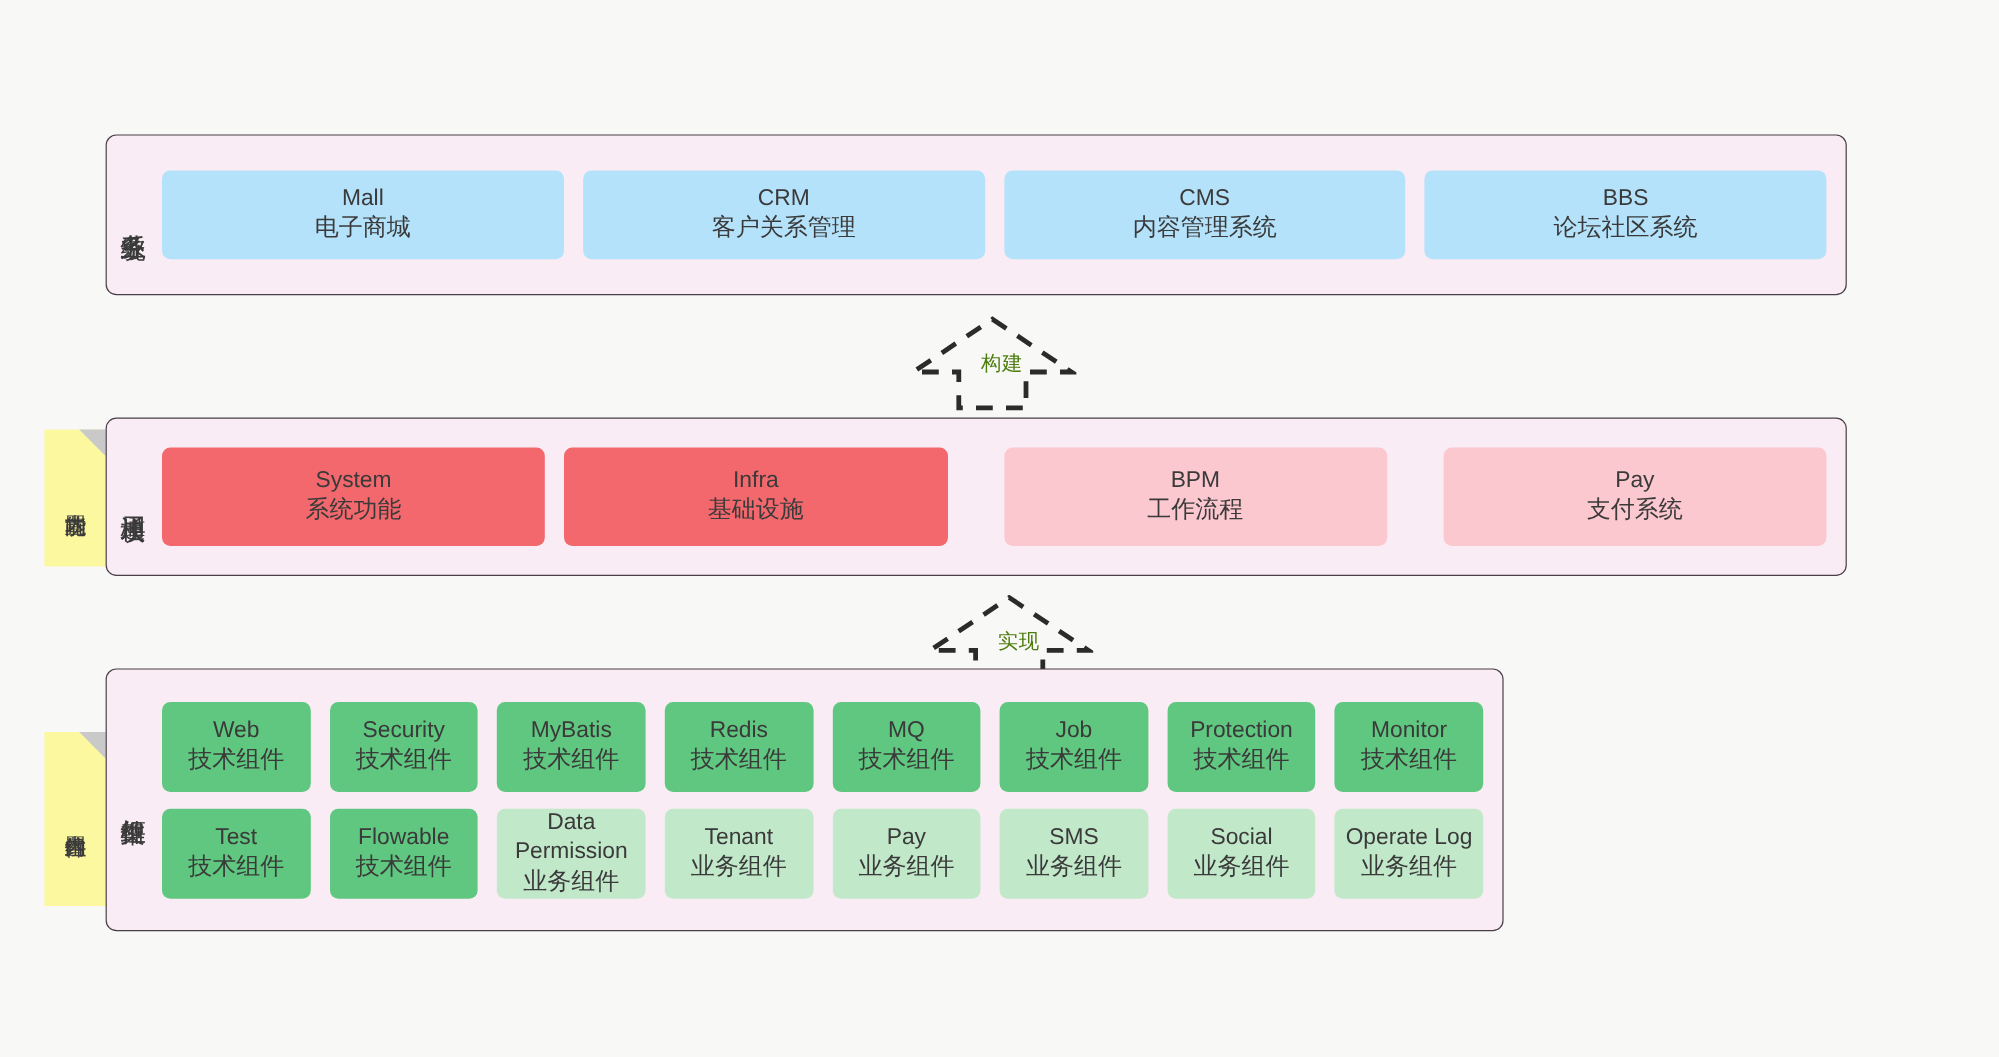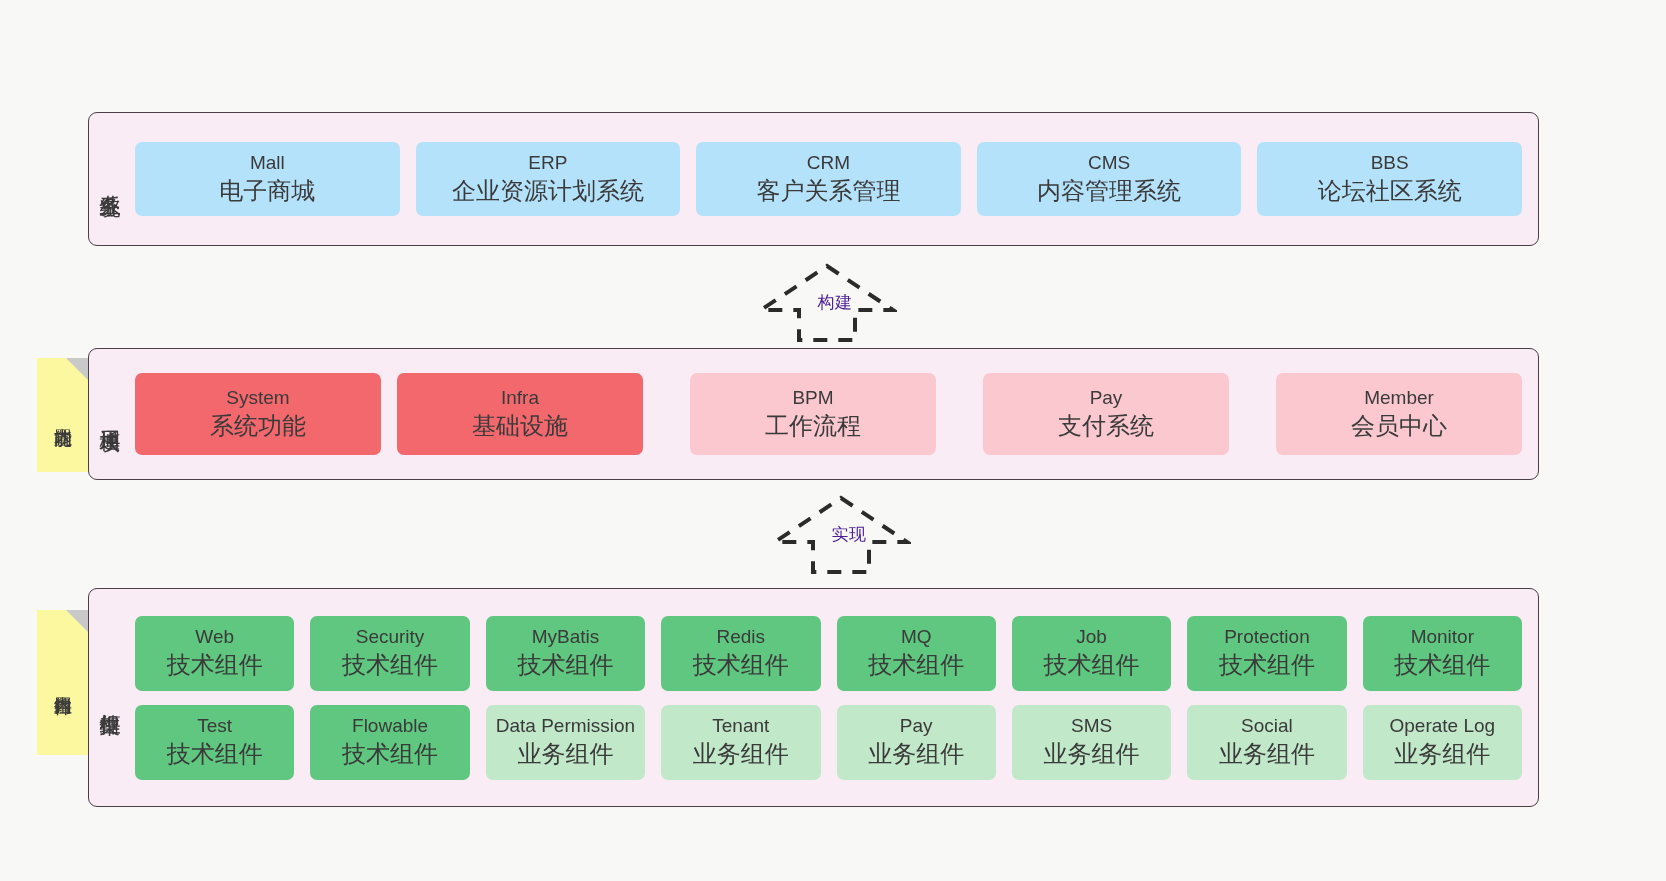--- a/index.html
+++ b/index.html
@@ -73,21 +73,21 @@
     color: #3a3a3a;
     box-sizing: border-box;
     padding: 4px 6px;
     line-height: 1.28;
   }
   .node .en {
     font-size: 19px;
     white-space: nowrap;
   }
   .node .cn {
-    font-size: 24px;
+    font-size: 20px;
     white-space: nowrap;
   }
   .node.wrap .en { white-space: normal; }
 
   .blue   { background: #b5e2fb; }
   .red    { background: #f2686d; }
   .pink   { background: #fbc8cf; margin-left: 31px; }
   .green  { background: #5fc77f; }
   .lgreen { background: #c2e8ca; }
 
@@ -125,41 +125,37 @@
   
   .arrow {
     position: absolute;
   }
   .arrow svg { display: block; }
   .arrow-label {
     position: absolute;
     left: 16px; right: 0;
     text-align: center;
     font-size: 17px;
-    color: #4c1d95;
+    color: #4d7c0f;
     white-space: nowrap;
     letter-spacing: 0.5px;
   }
 </style>
 </head>
 <body>
 
 <div class="canvas">
 
   <div class="layer" id="layer-business" style="left:88px; top:112px; width:1451px; height:134px;">
     <div class="layer-title">业务系统</div>
     <div class="layer-body">
       <div class="node-row">
         <div class="node blue">
           <div class="en">Mall</div>
           <div class="cn">电子商城</div>
-        </div>
-        <div class="node blue">
-          <div class="en">ERP</div>
-          <div class="cn">企业资源计划系统</div>
         </div>
         <div class="node blue">
           <div class="en">CRM</div>
           <div class="cn">客户关系管理</div>
         </div>
         <div class="node blue">
           <div class="en">CMS</div>
           <div class="cn">内容管理系统</div>
         </div>
         <div class="node blue">
@@ -195,41 +191,37 @@
           <div class="cn">基础设施</div>
         </div>
         <div class="node pink">
           <div class="en">BPM</div>
           <div class="cn">工作流程</div>
         </div>
         <div class="node pink">
           <div class="en">Pay</div>
           <div class="cn">支付系统</div>
         </div>
-        <div class="node pink">
-          <div class="en">Member</div>
-          <div class="cn">会员中心</div>
-        </div>
       </div>
     </div>
   </div>
 
   <div class="arrow" style="left:771px; top:494px; width:140px; height:80px;">
     <svg width="140" height="80" viewBox="0 0 140 80">
       <path d="M 70 4 L 136 48 L 98 48 L 98 78 L 42 78 L 42 48 L 4 48 Z" fill="none" stroke="#2b2b2b" stroke-width="4" stroke-dasharray="14 11" stroke-linecap="butt" stroke-linejoin="miter"></path>
     </svg>
     <div class="arrow-label" style="top:29px;">实现</div>
   </div>
 
   <div class="sticky" style="left:37px; top:610px; width:51px; height:145px;">
     <span class="fold"></span>
     <span>内置组件</span>
   </div>
 
-  <div class="layer" id="layer-frame" style="left:88px; top:588px; width:1451px; height:219px;">
+  <div class="layer" id="layer-frame" style="left:88px; top:557px; width:1165px; height:219px;">
     <div class="layer-title">框架组件</div>
     <div class="layer-body">
 
       <div class="node-row">
         <div class="node green">
           <div class="en">Web</div>
           <div class="cn">技术组件</div>
         </div>
         <div class="node green">
           <div class="en">Security</div>

